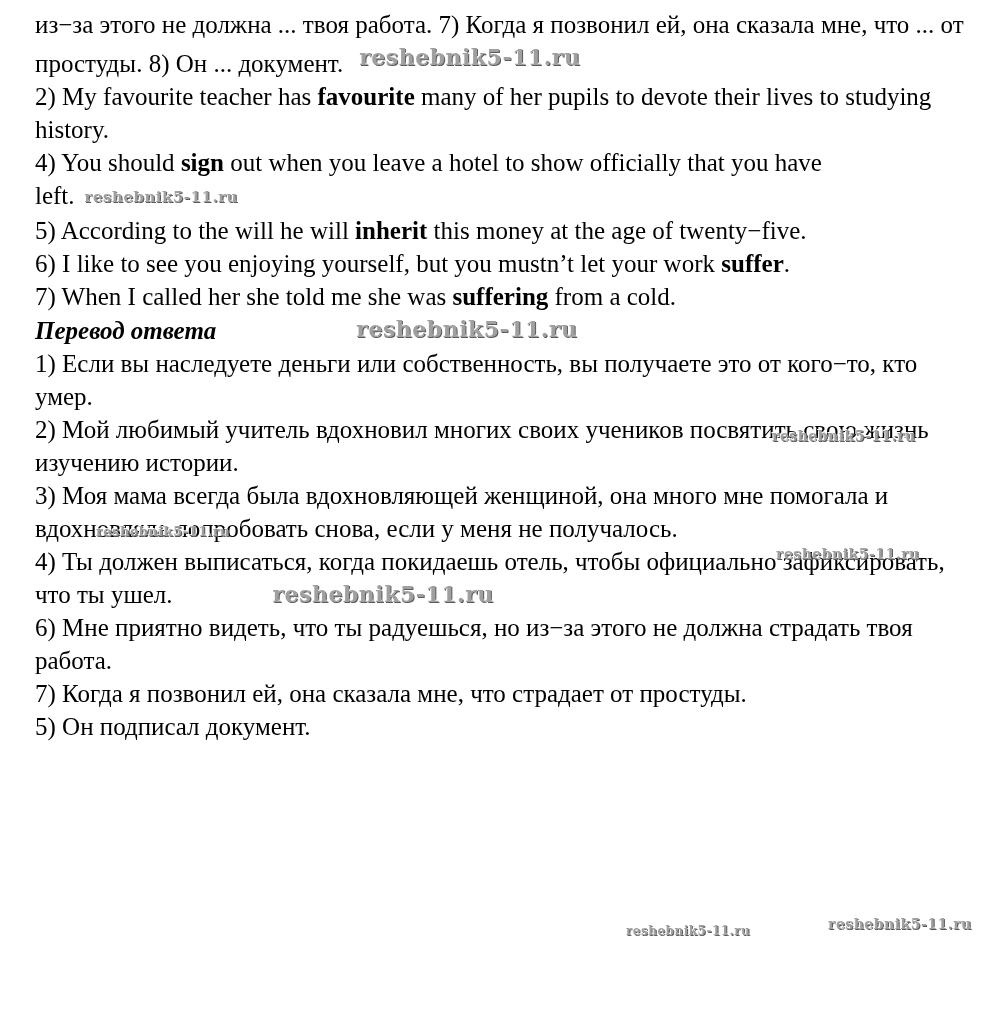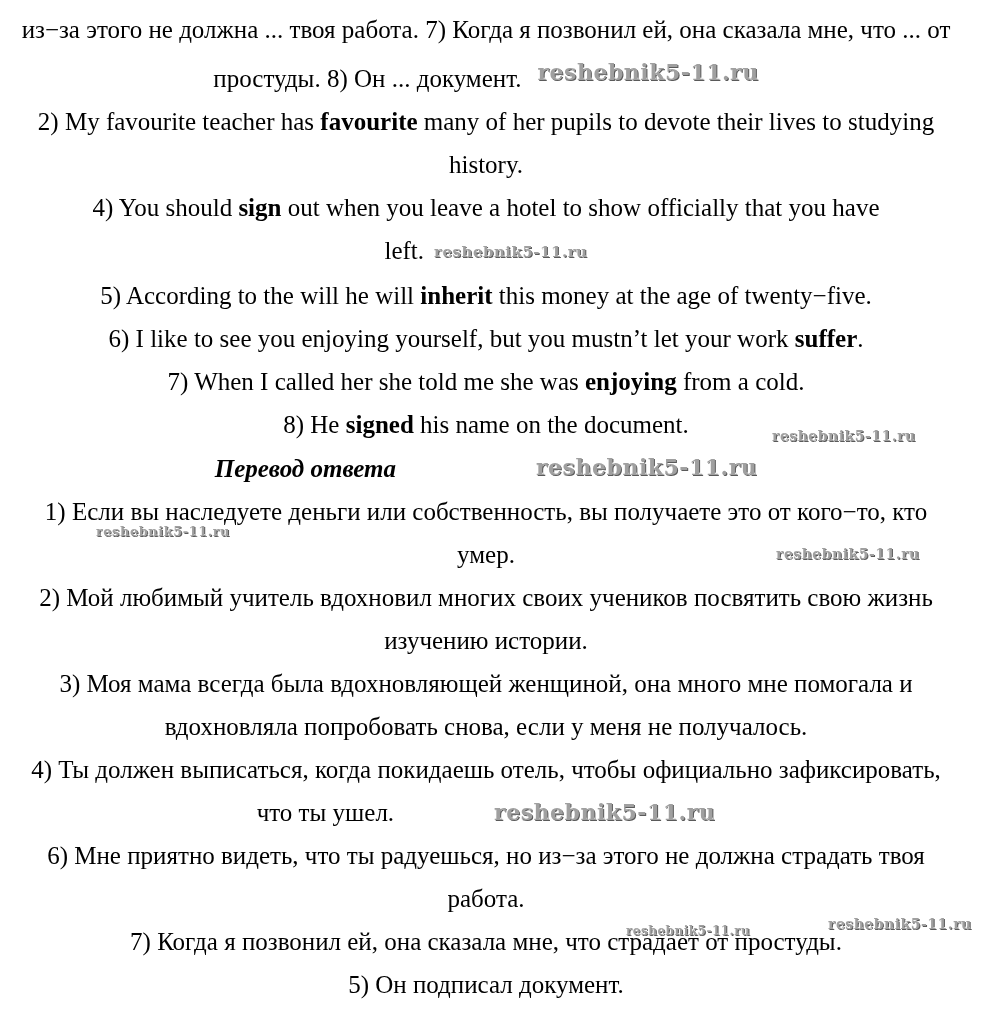--- a/index.html
+++ b/index.html
@@ -7,26 +7,25 @@
     width: 1000px;
     height: 1027px;
     background: #ffffff;
     position: relative;
     overflow: hidden;
     color: #000000;
     font-family: "Liberation Serif", "DejaVu Serif", serif;
   }
   .page {
     position: absolute;
-    left: 17px;
+    left: 35px;
     top: 8px;
     width: 938px;
     font-size: 25px;
-    line-height: 43px;
-    text-align: center;
+    line-height: 33px;
   }
   .page p { margin: 0; padding: 0; }
   .kw { font-weight: bold; }
   .otvet-heading { font-weight: bold; letter-spacing: 0.5px; }
   .trans-heading { font-weight: bold; font-style: italic; }
 
   
   .wm {
     font-family: "DejaVu Serif", serif;
     font-weight: bold;
@@ -65,23 +64,22 @@
 
   <p><span>2) My favourite teacher has </span><span class="kw">favourite</span><span> many of her pupils to devote their lives to studying history.</span></p>
 
 
   <p><span>4) You should </span><span class="kw">sign</span><span> out when you leave a hotel to show officially that you have left.</span><span class="wm wm-sm wm-after-left">reshebnik5-11.ru</span></p>
 
   <p><span>5) According to the will he will </span><span class="kw">inherit</span><span> this money at the age of twenty−five.</span></p>
 
   <p><span>6) I like to see you enjoying yourself, but you mustn’t let your work </span><span class="kw">suffer</span><span>.</span></p>
 
-  <p><span>7) When I called her she told me she was </span><span class="kw">enjoying</span><span> from a cold.</span></p>
+  <p><span>7) When I called her she told me she was </span><span class="kw">suffering</span><span> from a cold.</span></p>
 
-  <p><span>8) He </span><span class="kw">signed</span><span> his name on the document.</span></p>
 
   <p><span class="trans-heading">Перевод ответа</span><span class="wm wm-md wm-after-trans">reshebnik5-11.ru</span></p>
 
   <p><span>1) Если вы наследуете деньги или собственность, вы получаете это от кого−то, кто умер.</span></p>
 
   <p><span>2) Мой любимый учитель вдохновил многих своих учеников посвятить свою жизнь изучению истории.</span></p>
 
   <p><span>3) Моя мама всегда была вдохновляющей женщиной, она много мне помогала и вдохновляла попробовать снова, если у меня не получалось.</span></p>
 
   <p><span>4) Ты должен выписаться, когда покидаешь отель, чтобы официально зафиксировать, что ты ушел.</span><span class="wm wm-md wm-after-ushel">reshebnik5-11.ru</span></p>

